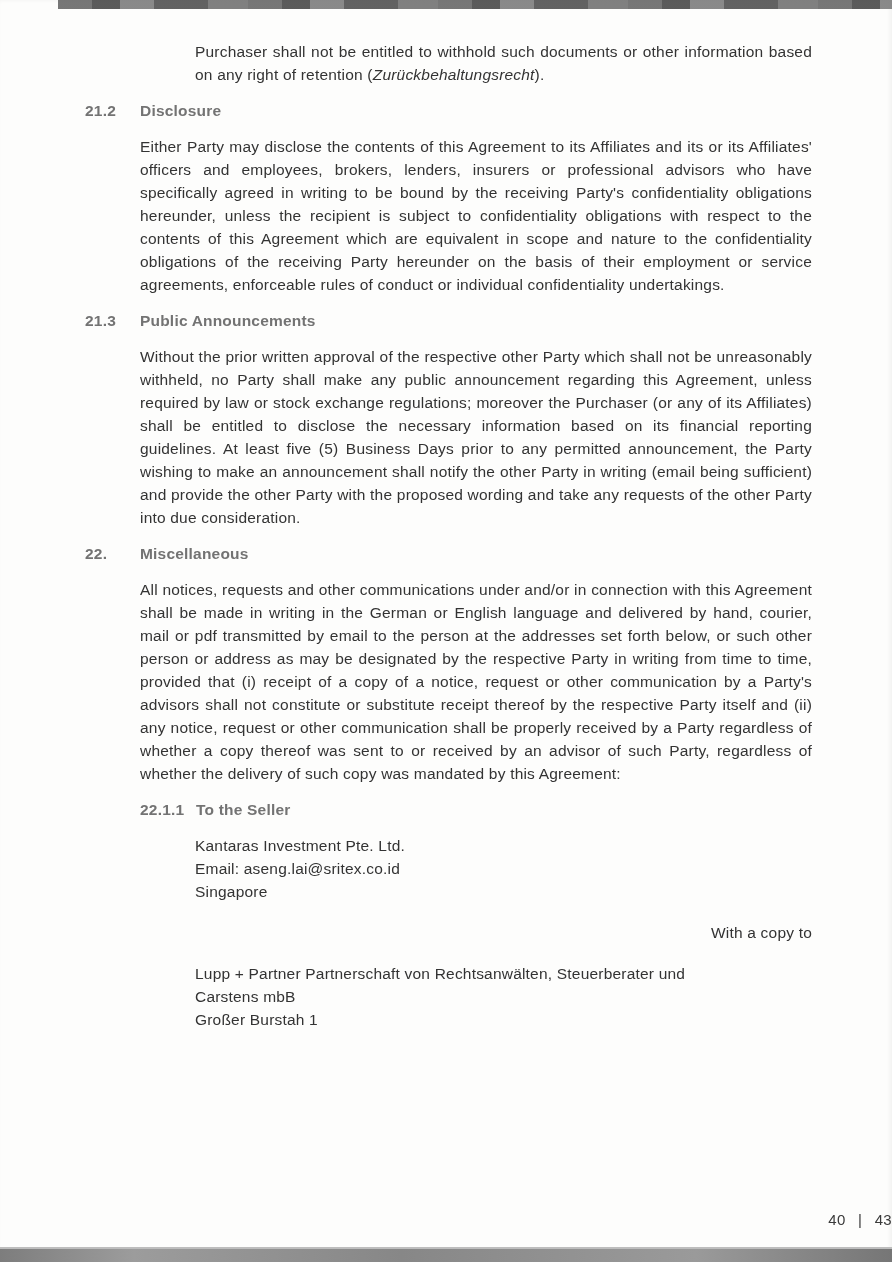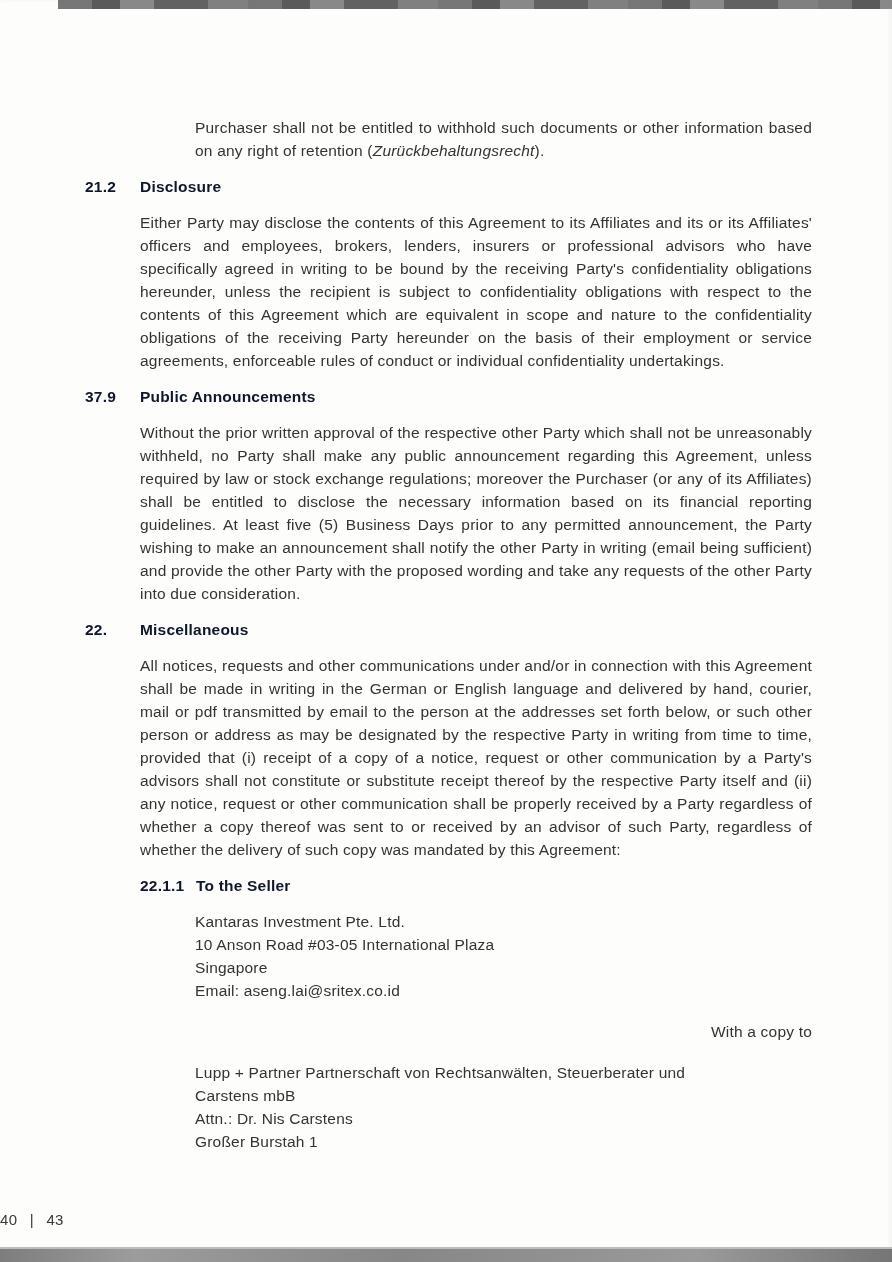--- a/index.html
+++ b/index.html
@@ -26,52 +26,52 @@
   }
   .scan-bottom {
     position: absolute; bottom: 0; left: 0; right: 0; height: 15px;
     background: linear-gradient(90deg, #7d7d7d 0%, #9c9c9c 15%, #878787 45%, #9a9a9a 78%, #767676 100%);
     border-top: 2px solid #bdbdbd;
   }
   .content {
     position: absolute; top: 0; left: 85px; width: 727px;
   }
   .blk { margin: 0 0 13px 0; }
-  .first { margin-top: 116px; }
+  .first { margin-top: 40px; }
   p.cont {
     margin-left: 110px; width: 617px;
     text-align: justify;
     font-size: 15.5px; line-height: 23px; letter-spacing: 0.2px;
   }
   p.cont i { font-style: italic; }
   .heading {
     display: flex;
     font-weight: bold; font-size: 15.5px; line-height: 23px;
-    color: #0f172a; letter-spacing: 0.2px;
+    color: #737373; letter-spacing: 0.2px;
   }
   .heading .num { flex: 0 0 55px; }
   .heading.sub { margin-left: 55px; align-items: center; }
   .heading.sub .num { flex: 0 0 56px; }
   p.body {
     margin-left: 55px; width: 672px;
     text-align: justify;
     font-size: 15.5px; line-height: 23px; letter-spacing: 0.2px;
   }
   .addr {
     margin-left: 110px;
     font-size: 15.5px; line-height: 23px; letter-spacing: 0.2px;
   }
   .addr span { display: block; }
   .copy-intro {
     margin: 18px 0 18px 110px;
     font-size: 15.5px; line-height: 23px; letter-spacing: 0.2px; text-align: right;
   }
   .footer {
     position: absolute; bottom: 34px; left: 0; width: 100%;
-    text-align: left;
+    text-align: right;
     font-size: 15px; color: #3a3a3a;
     word-spacing: 8px; letter-spacing: 0.3px;
   }
 </style>
 </head>
 <body>
 
 <div class="page">
 
   <div class="scan-top"></div>
@@ -80,50 +80,48 @@
 
     <p class="cont blk first"><span>Purchaser shall not be entitled to withhold such documents or other information based on any right of retention (</span><i>Zurückbehaltungsrecht</i><span>).</span></p>
 
     <div class="heading blk">
       <span class="num">21.2</span>
       <span class="ttl">Disclosure</span>
     </div>
     <p class="body blk">Either Party may disclose the contents of this Agreement to its Affiliates and its or its Affiliates' officers and employees, brokers, lenders, insurers or professional advisors who have specifically agreed in writing to be bound by the receiving Party's confidentiality obligations hereunder, unless the recipient is subject to confidentiality obligations with respect to the contents of this Agreement which are equivalent in scope and nature to the confidentiality obligations of the receiving Party hereunder on the basis of their employment or service agreements, enforceable rules of conduct or individual confidentiality undertakings.</p>
 
     <div class="heading blk">
-      <span class="num">37.9</span>
+      <span class="num">21.3</span>
       <span class="ttl">Public Announcements</span>
     </div>
     <p class="body blk">Without the prior written approval of the respective other Party which shall not be unreasonably withheld, no Party shall make any public announcement regarding this Agreement, unless required by law or stock exchange regulations; moreover the Purchaser (or any of its Affiliates) shall be entitled to disclose the necessary information based on its financial reporting guidelines. At least five (5) Business Days prior to any permitted announcement, the Party wishing to make an announcement shall notify the other Party in writing (email being sufficient) and provide the other Party with the proposed wording and take any requests of the other Party into due consideration.</p>
 
     <div class="heading blk">
       <span class="num">22.</span>
       <span class="ttl">Miscellaneous</span>
     </div>
 
     <p class="body blk">All notices, requests and other communications under and/or in connection with this Agreement shall be made in writing in the German or English language and delivered by hand, courier, mail or pdf transmitted by email to the person at the addresses set forth below, or such other person or address as may be designated by the respective Party in writing from time to time, provided that (i) receipt of a copy of a notice, request or other communication by a Party's advisors shall not constitute or substitute receipt thereof by the respective Party itself and (ii) any notice, request or other communication shall be properly received by a Party regardless of whether a copy thereof was sent to or received by an advisor of such Party, regardless of whether the delivery of such copy was mandated by this Agreement:</p>
 
     <div class="heading sub blk">
       <span class="num">22.1.1</span>
       <span class="ttl">To the Seller</span>
     </div>
 
     <div class="addr blk">
       <span>Kantaras Investment Pte. Ltd.</span>
-      <span>10 Anson Road #03-05 International Plaza</span>
+      <span>Email: aseng.lai@sritex.co.id</span>
       <span>Singapore</span>
-      <span>Email: aseng.lai@sritex.co.id</span>
     </div>
 
     <div class="copy-intro">With a copy to</div>
 
     <div class="addr blk">
       <span>Lupp + Partner Partnerschaft von Rechtsanwälten, Steuerberater und</span>
       <span>Carstens mbB</span>
-      <span>Attn.: Dr. Nis Carstens</span>
       <span>Großer Burstah 1</span>
     </div>
 
   </div>
 
   <div class="footer">40 | 43</div>
 
   <div class="scan-bottom"></div>
 
 </div>

